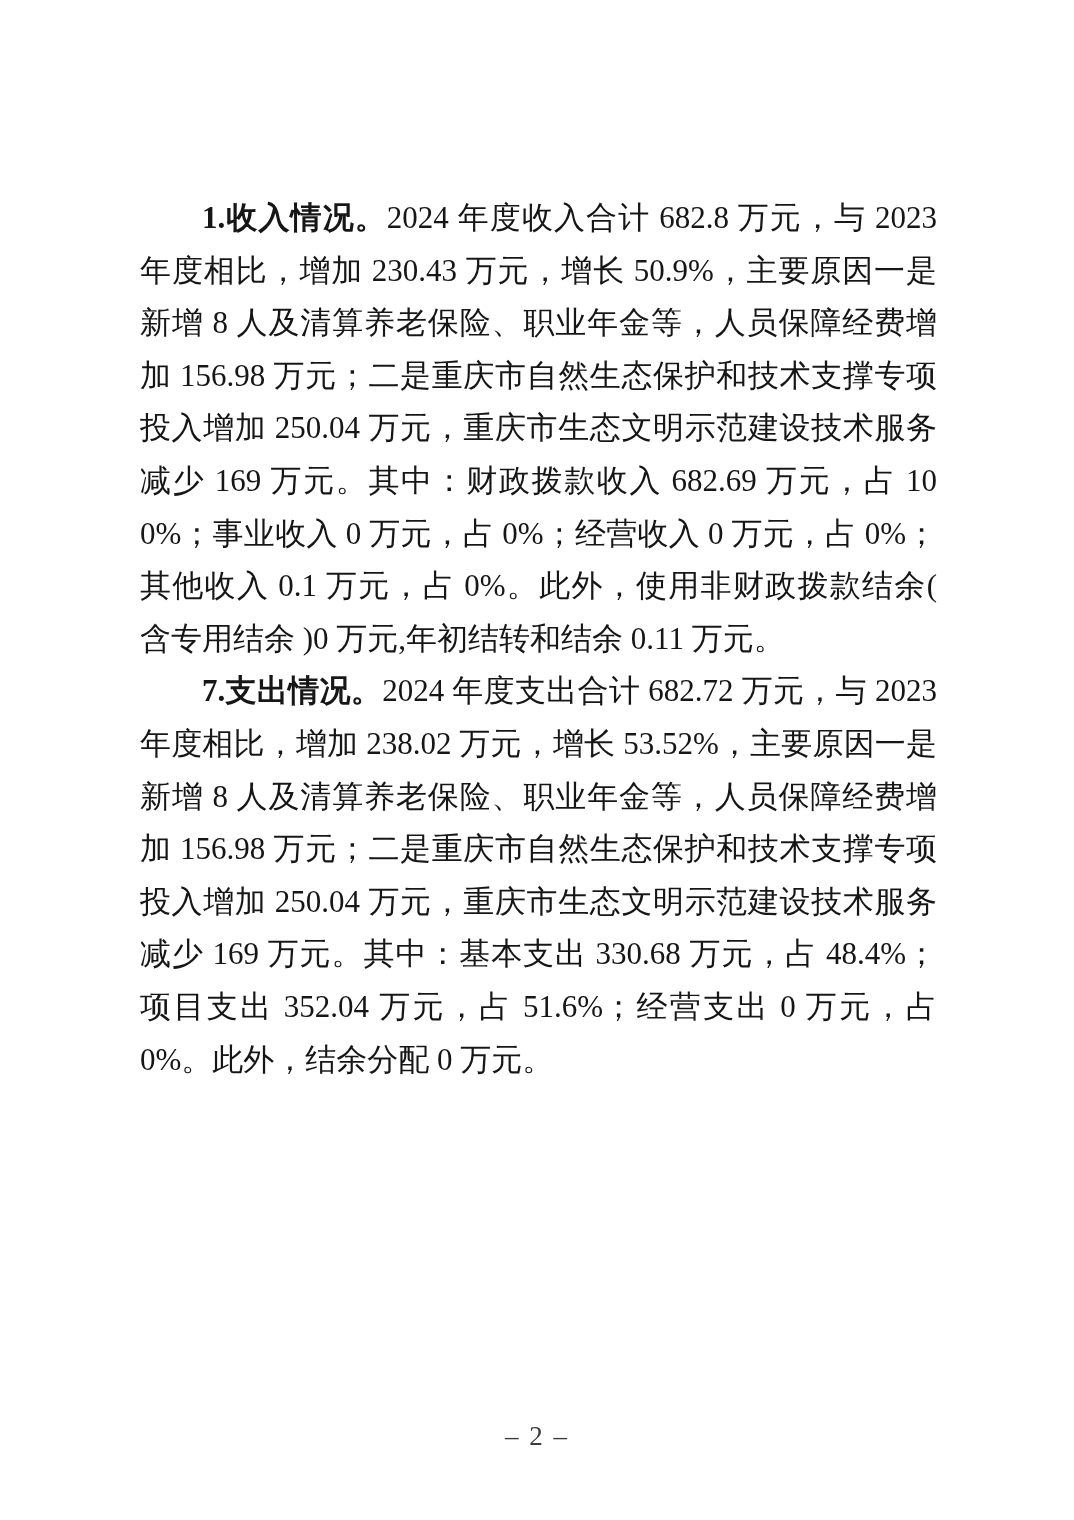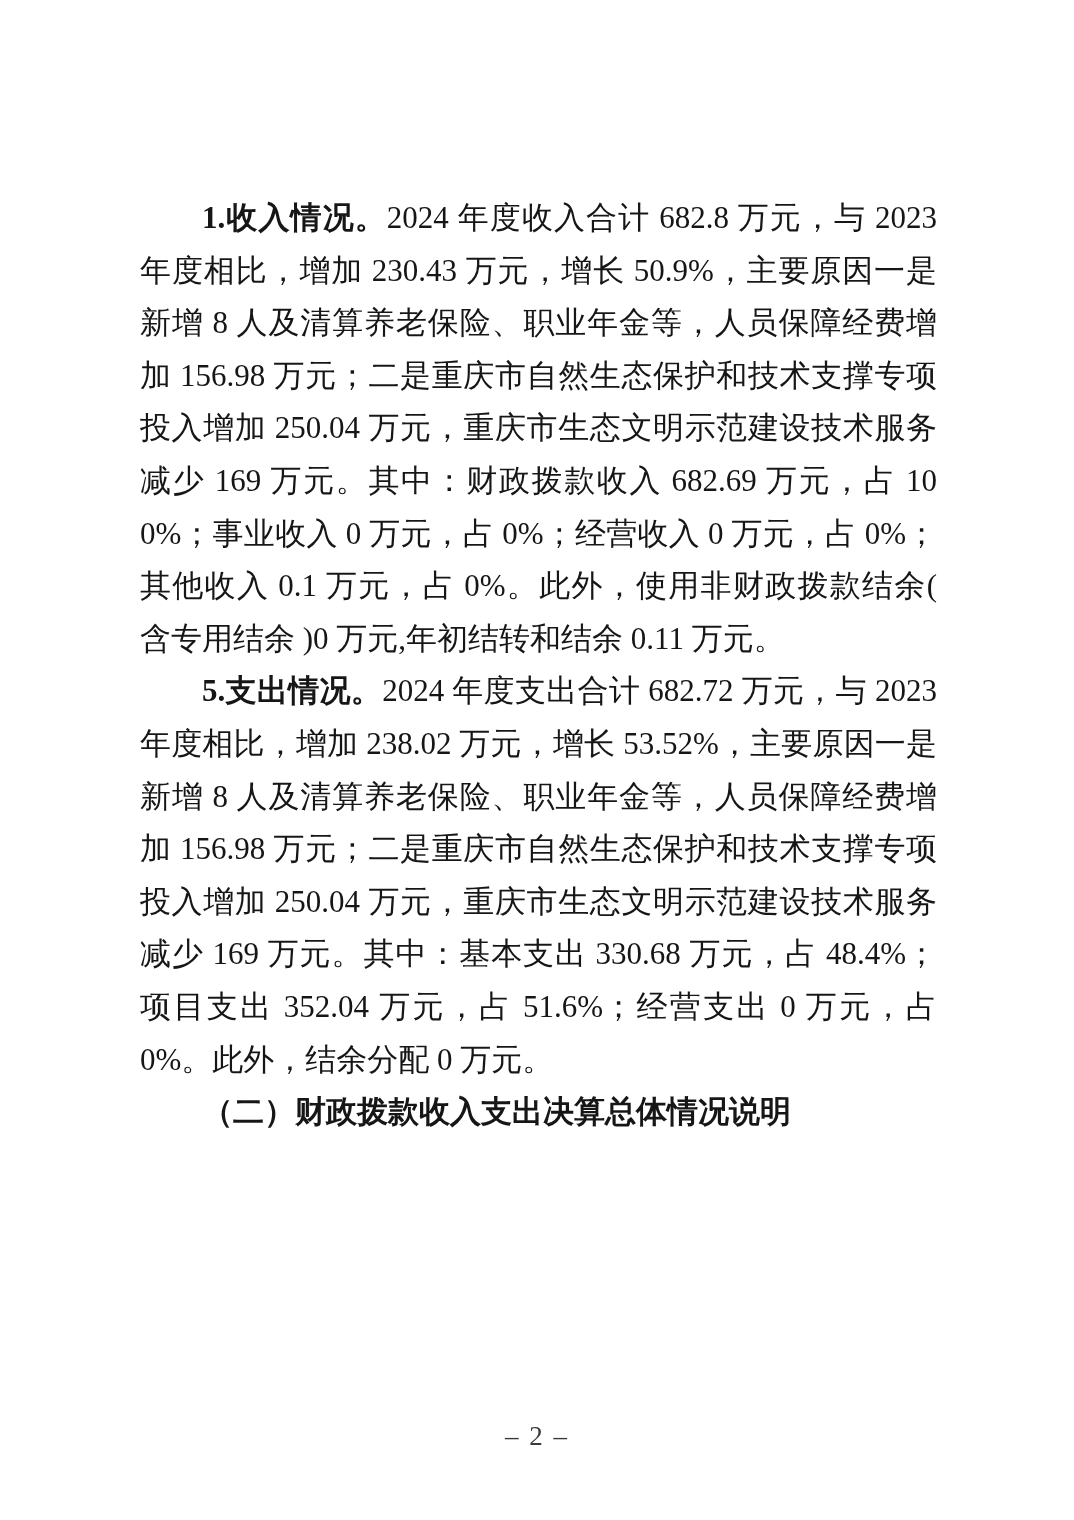--- a/index.html
+++ b/index.html
@@ -51,22 +51,21 @@
   }
 </style>
 </head>
 <body>
 
 <div class="page">
   <div class="content">
 
     <p class="para"><span class="lead">1.收入情况。</span><span>2024 年度收入合计 682.8 万元，与 2023 年度相比，增加 230.43 万元，增长 50.9%，主要原因一是新增 8 人及清算养老保险、职业年金等，人员保障经费增加 156.98 万元；二是重庆市自然生态保护和技术支撑专项投入增加 250.04 万元，重庆市生态文明示范建设技术服务减少 169 万元。其中：财政拨款收入 682.69 万元，占 100%；事业收入 0 万元，占 0%；经营收入 0 万元，占 0%；其他收入 0.1 万元，占 0%。此外，使用非财政拨款结余( 含专用结余 )0 万元,年初结转和结余 0.11 万元。</span></p>
 
-    <p class="para"><span class="lead">5.支出情况。</span><span>2024 年度支出合计 682.72 万元，与 2023 年度相比，增加 238.02 万元，增长 53.52%，主要原因一是新增 8 人及清算养老保险、职业年金等，人员保障经费增加 156.98 万元；二是重庆市自然生态保护和技术支撑专项投入增加 250.04 万元，重庆市生态文明示范建设技术服务减少 169 万元。其中：基本支出 330.68 万元，占 48.4%；项目支出 352.04 万元，占 51.6%；经营支出 0 万元，占 0%。此外，结余分配 0 万元。</span></p>
+    <p class="para"><span class="lead">7.支出情况。</span><span>2024 年度支出合计 682.72 万元，与 2023 年度相比，增加 238.02 万元，增长 53.52%，主要原因一是新增 8 人及清算养老保险、职业年金等，人员保障经费增加 156.98 万元；二是重庆市自然生态保护和技术支撑专项投入增加 250.04 万元，重庆市生态文明示范建设技术服务减少 169 万元。其中：基本支出 330.68 万元，占 48.4%；项目支出 352.04 万元，占 51.6%；经营支出 0 万元，占 0%。此外，结余分配 0 万元。</span></p>
 
 
-    <p class="para heading">（二）财政拨款收入支出决算总体情况说明</p>
 
 
   </div>
 
   <div class="footer"><span>– 2 –</span></div>
 </div>
 
 </body></html>

